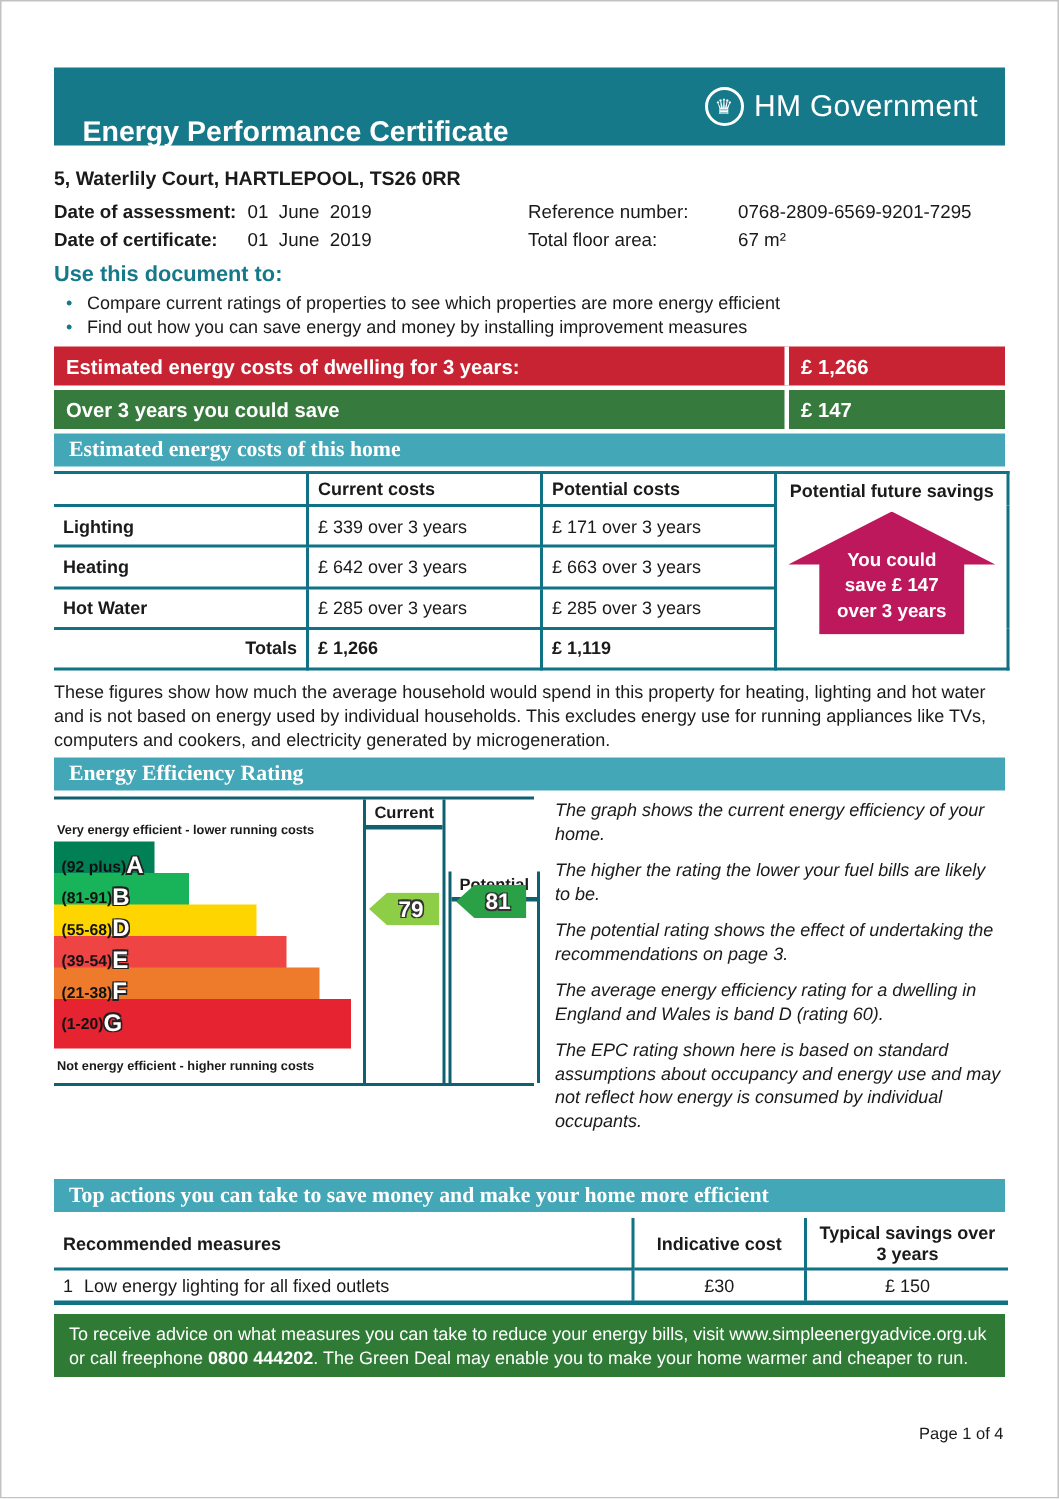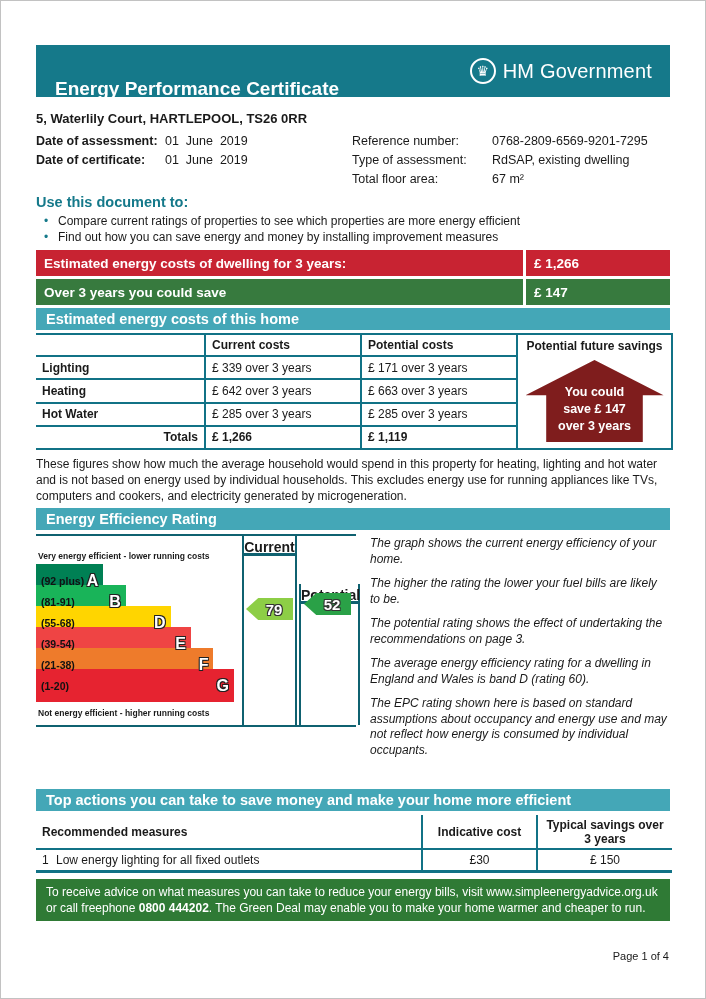--- a/index.html
+++ b/index.html
@@ -38,69 +38,69 @@
   .bullet-dot { color:#15798a; width:14px; margin-left:8px; font-size:12px; }
   
   .sum-bar { display:flex; color:#fff; font-weight:bold; font-size:13.5px; height:26px; }
   .sum-bar.red { margin-top:5px; background:#c82332; }
   .sum-bar.green { margin-top:3px; background:#377a3e; }
   .sum-label { flex:1; display:flex; align-items:center; padding-left:8px; }
   .sum-value { width:147px; border-left:3px solid #fff; display:flex; align-items:center; padding-left:8px; }
   
   .section-head {
     background:#44a7b7; color:#fff; font-weight:bold; font-size:14.5px;
-    height:22px; display:flex; align-items:center; padding-left:10px;
+    height:22px; display:flex; align-items:center; padding-left:10px;font-family:Liberation Serif, serif;
   }
   .sh1 { margin-top:3px; } .sh2 { margin-top:4px; } .sh3 { margin-top:22px; }
   
   table.cost { width:636px; border-collapse:collapse; margin-top:3px; table-layout:fixed; font-size:12px; }
   table.cost th, table.cost td { border:2px solid #117286; padding:2px 6px; height:22px; text-align:left; vertical-align:middle; }
   table.cost .c1 { width:169px; border-left:none; }
   table.cost .c2, table.cost .c3 { width:156px; }
   table.cost .c4 { width:155px; text-align:center; }
   table.cost th { font-weight:bold; }
   table.cost td.rlabel { font-weight:bold; }
   table.cost .totals-label { text-align:right; font-weight:bold; }
   table.cost .totals-val { font-weight:bold; }
   table.cost th.c4 { border-bottom:none; }
   td.savings-cell { border-top:none !important; text-align:center; vertical-align:middle; }
   .house-arrow {
-    width:138px; height:82px; margin:2px auto 4px auto; position:relative; background:#7f1d1d;
+    width:138px; height:82px; margin:2px auto 20px auto; position:relative; background:#be185d;
     clip-path: polygon(50% 0%, 100% 43%, 85% 43%, 85% 100%, 15% 100%, 15% 43%, 0% 43%);
   }
   .house-arrow .txt {
     position:absolute; top:24px; left:0; right:0; text-align:center;
     color:#fff; font-weight:bold; font-size:12.5px; line-height:17px;
   }
   
   .note { margin-top:6px; font-size:12px; line-height:16px; }
   
   .rating-region { display:flex; margin-top:4px; }
   .epc-chart {
     position:relative; width:320px; height:193px; flex:none;
     border-top:2px solid #0f6170; border-bottom:2px solid #0f6170;
   }
   .eff-label-top { position:absolute; top:15px; left:2px; font-size:8.5px; font-weight:bold; }
   .eff-label-bottom { position:absolute; bottom:7px; left:2px; font-size:8.5px; font-weight:bold; }
   .epc-bands { position:absolute; top:28px; left:0; width:204px; }
   .band-row { height:21px; }
   .band-bar {
-    height:33px; display:flex; align-items:center; justify-content:space-between; padding:0 5px;
+    height:33px; display:flex; align-items:center; padding:0 5px;
   }
   .band-range { font-size:10.5px; font-weight:bold; color:#111; }
   .band-letter {
     font-size:16px; font-weight:bold; color:#fff;
     text-shadow:-1px -1px 0 #222, 1px -1px 0 #222, -1px 1px 0 #222, 1px 1px 0 #222;
   }
   .epc-col { position:absolute; top:0; bottom:0; border-left:2px solid #0f6170; border-right:2px solid #0f6170; }
   .epc-col.current { left:206px; width:55px; }
   .epc-col.potential { left:263px; width:61px;margin-top:48px; }
   .epc-col-head {
     height:20px; border-bottom:3px solid #0f6170; text-align:center;
-    font-size:14px; font-weight:bold; padding-top:3px;
+    font-size:11px; font-weight:bold; padding-top:3px;
   }
   .rating-arrow {
     position:absolute; width:47px; height:22px;
     clip-path: polygon(26% 0, 100% 0, 100% 100%, 26% 100%, 0 50%);
     display:flex; align-items:center; justify-content:center; padding-left:9px;
     color:#fff; font-weight:bold; font-size:15px;
     text-shadow:-1px -1px 0 #333, 1px -1px 0 #333, -1px 1px 0 #333, 1px 1px 0 #333;
   }
   .arrow-current { left:210px; top:62px; }
   .arrow-potential { left:268px; top:57px; }
@@ -152,24 +152,20 @@
         <span class="lbl">Date of certificate:</span>
         <span class="val">01  June  2019</span>
       </div>
     </div>
     <div class="d-col right">
       <div class="d-row">
         <span class="lbl">Reference number:</span>
         <span class="val">0768-2809-6569-9201-7295</span>
       </div>
       <div class="d-row">
-        <span class="lbl">Type of assessment:</span>
-        <span class="val">RdSAP, existing dwelling</span>
-      </div>
-      <div class="d-row">
         <span class="lbl">Total floor area:</span>
         <span class="val">67 m²</span>
       </div>
     </div>
   </div>
 
   <div class="use-heading">Use this document to:</div>
   <div class="bullets">
     <div class="bullet-row">
       <span class="bullet-dot">•</span>
@@ -281,21 +277,21 @@
       <div class="epc-col current">
         <div class="epc-col-head">Current</div>
       </div>
       <div class="epc-col potential">
         <div class="epc-col-head">Potential</div>
       </div>
       <div class="rating-arrow arrow-current" style="background: rgb(141, 206, 70);">
           <span>79</span>
         </div>
       <div class="rating-arrow arrow-potential" style="background: rgb(42, 161, 71);">
-          <span>52</span>
+          <span>81</span>
         </div>
     </div>
     <div class="rating-text">
       <p>The graph shows the current energy efficiency of your home.</p>
       <p>The higher the rating the lower your fuel bills are likely to be.</p>
       <p>The potential rating shows the effect of undertaking the recommendations on page 3.</p>
       <p>The average energy efficiency rating for a dwelling in England and Wales is band D (rating 60).</p>
       <p>The EPC rating shown here is based on standard assumptions about occupancy and energy use and may not reflect how energy is consumed by individual occupants.</p>
     </div>
   </div>

